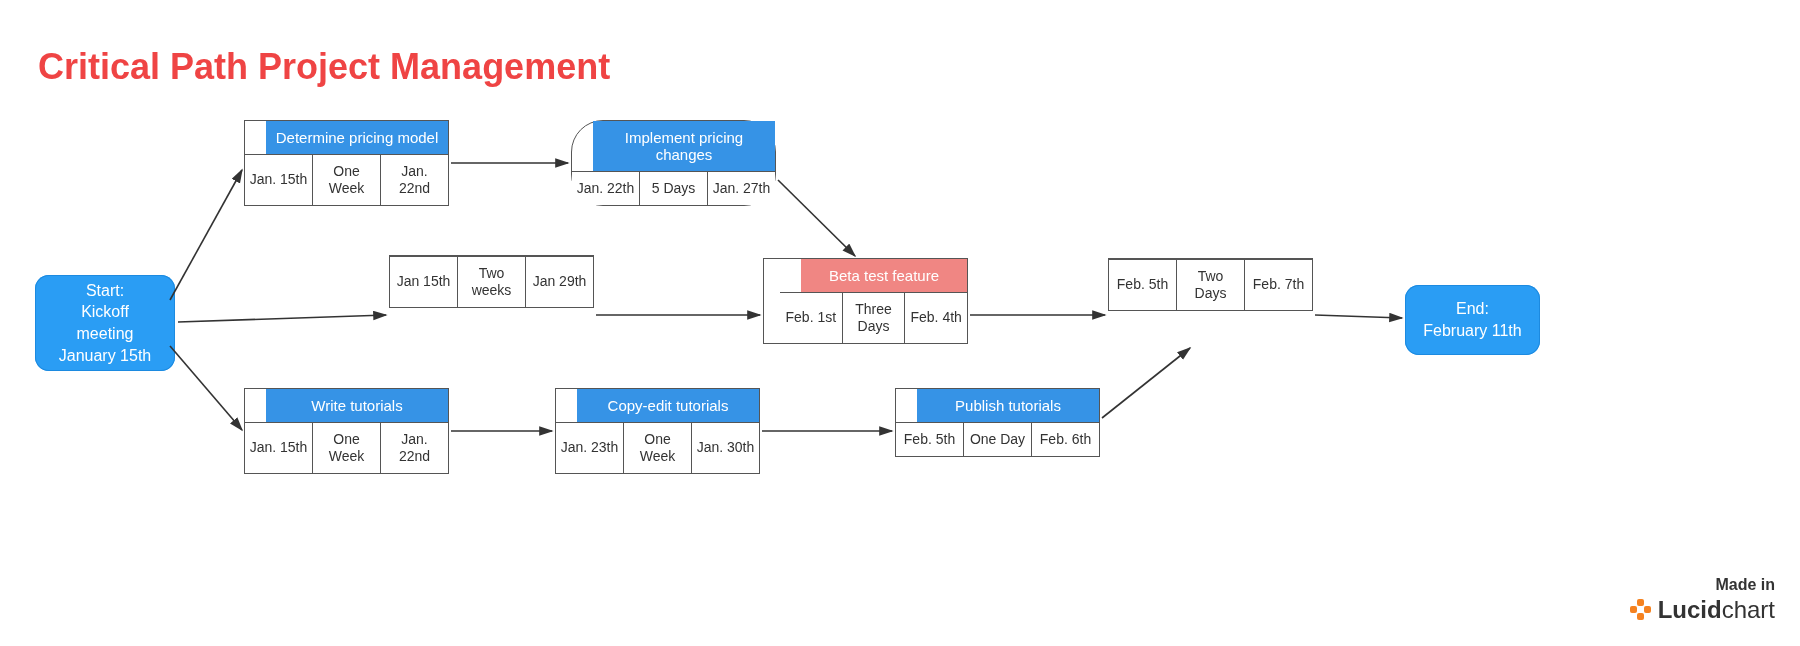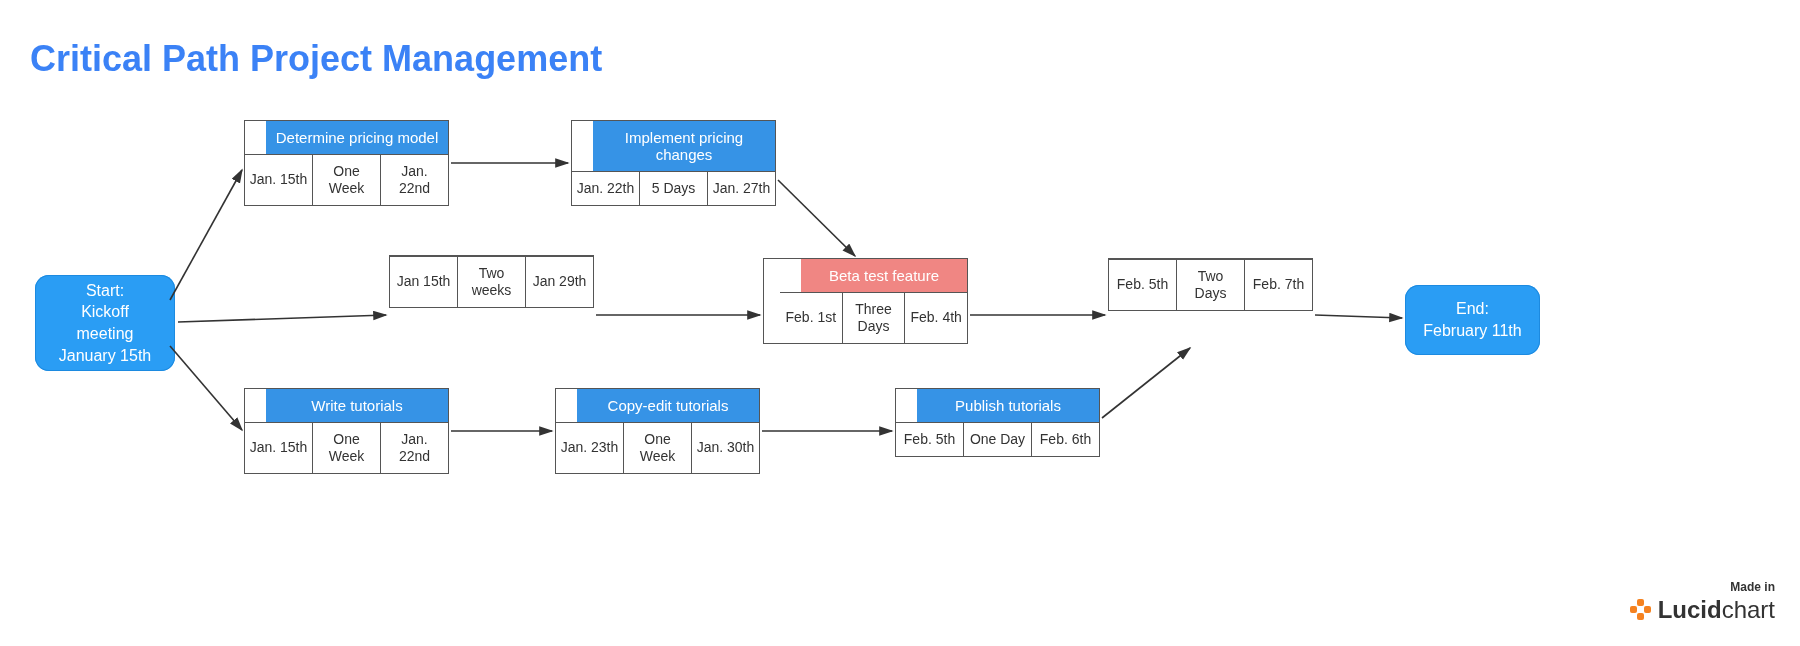--- a/index.html
+++ b/index.html
@@ -9,24 +9,24 @@
     background: #fff;
     color: #333;
     width: 1800px;
     height: 646px;
     position: relative;
   }
   h1.title {
     position: absolute;
     top: 38px;
     left: 30px;
-    margin: 0;
+    margin: 8px;
     font-size: 36px;
     font-weight: 700;
-    color: #3b82f6;
+    color: #ef4444;
   }
   .canvas {
     position: absolute;
     inset: 0;
   }
   .terminator {
     position: absolute;
     background: #2a9df4;
     color: #fff;
     border-radius: 14px;
@@ -82,21 +82,21 @@
 
   .attribution {
     position: absolute;
     right: 25px;
     bottom: 22px;
     text-align: right;
     font-size: 22px;
     color: #333;
   }
   .attribution .madein {
-    font-size: 12px;
+    font-size: 16px;
     font-weight: 600;
     margin-bottom: 2px;
   }
   .attribution .brand {
     display: flex;
     align-items: center;
     justify-content: flex-end;
     gap: 6px;
     font-size: 24px;
   }
@@ -137,21 +137,21 @@
 
   <div class="task blue" style="left:244px; top:120px;">
     <div class="header">Determine pricing model</div>
     <div class="row">
       <div class="cell">Jan. 15th</div>
       <div class="cell">One Week</div>
       <div class="cell">Jan. 22nd</div>
     </div>
   </div>
 
-  <div class="task blue" style="left:571px; top:120px;">
+  <div class="task blue" style="left:571px; top:120px;border-radius:32px;">
     <div class="header">Implement pricing changes</div>
     <div class="row">
       <div class="cell">Jan. 22th</div>
       <div class="cell">5 Days</div>
       <div class="cell">Jan. 27th</div>
     </div>
   </div>
 
   <div class="task red" style="left:389px; top:255px;">
     <div class="row">

